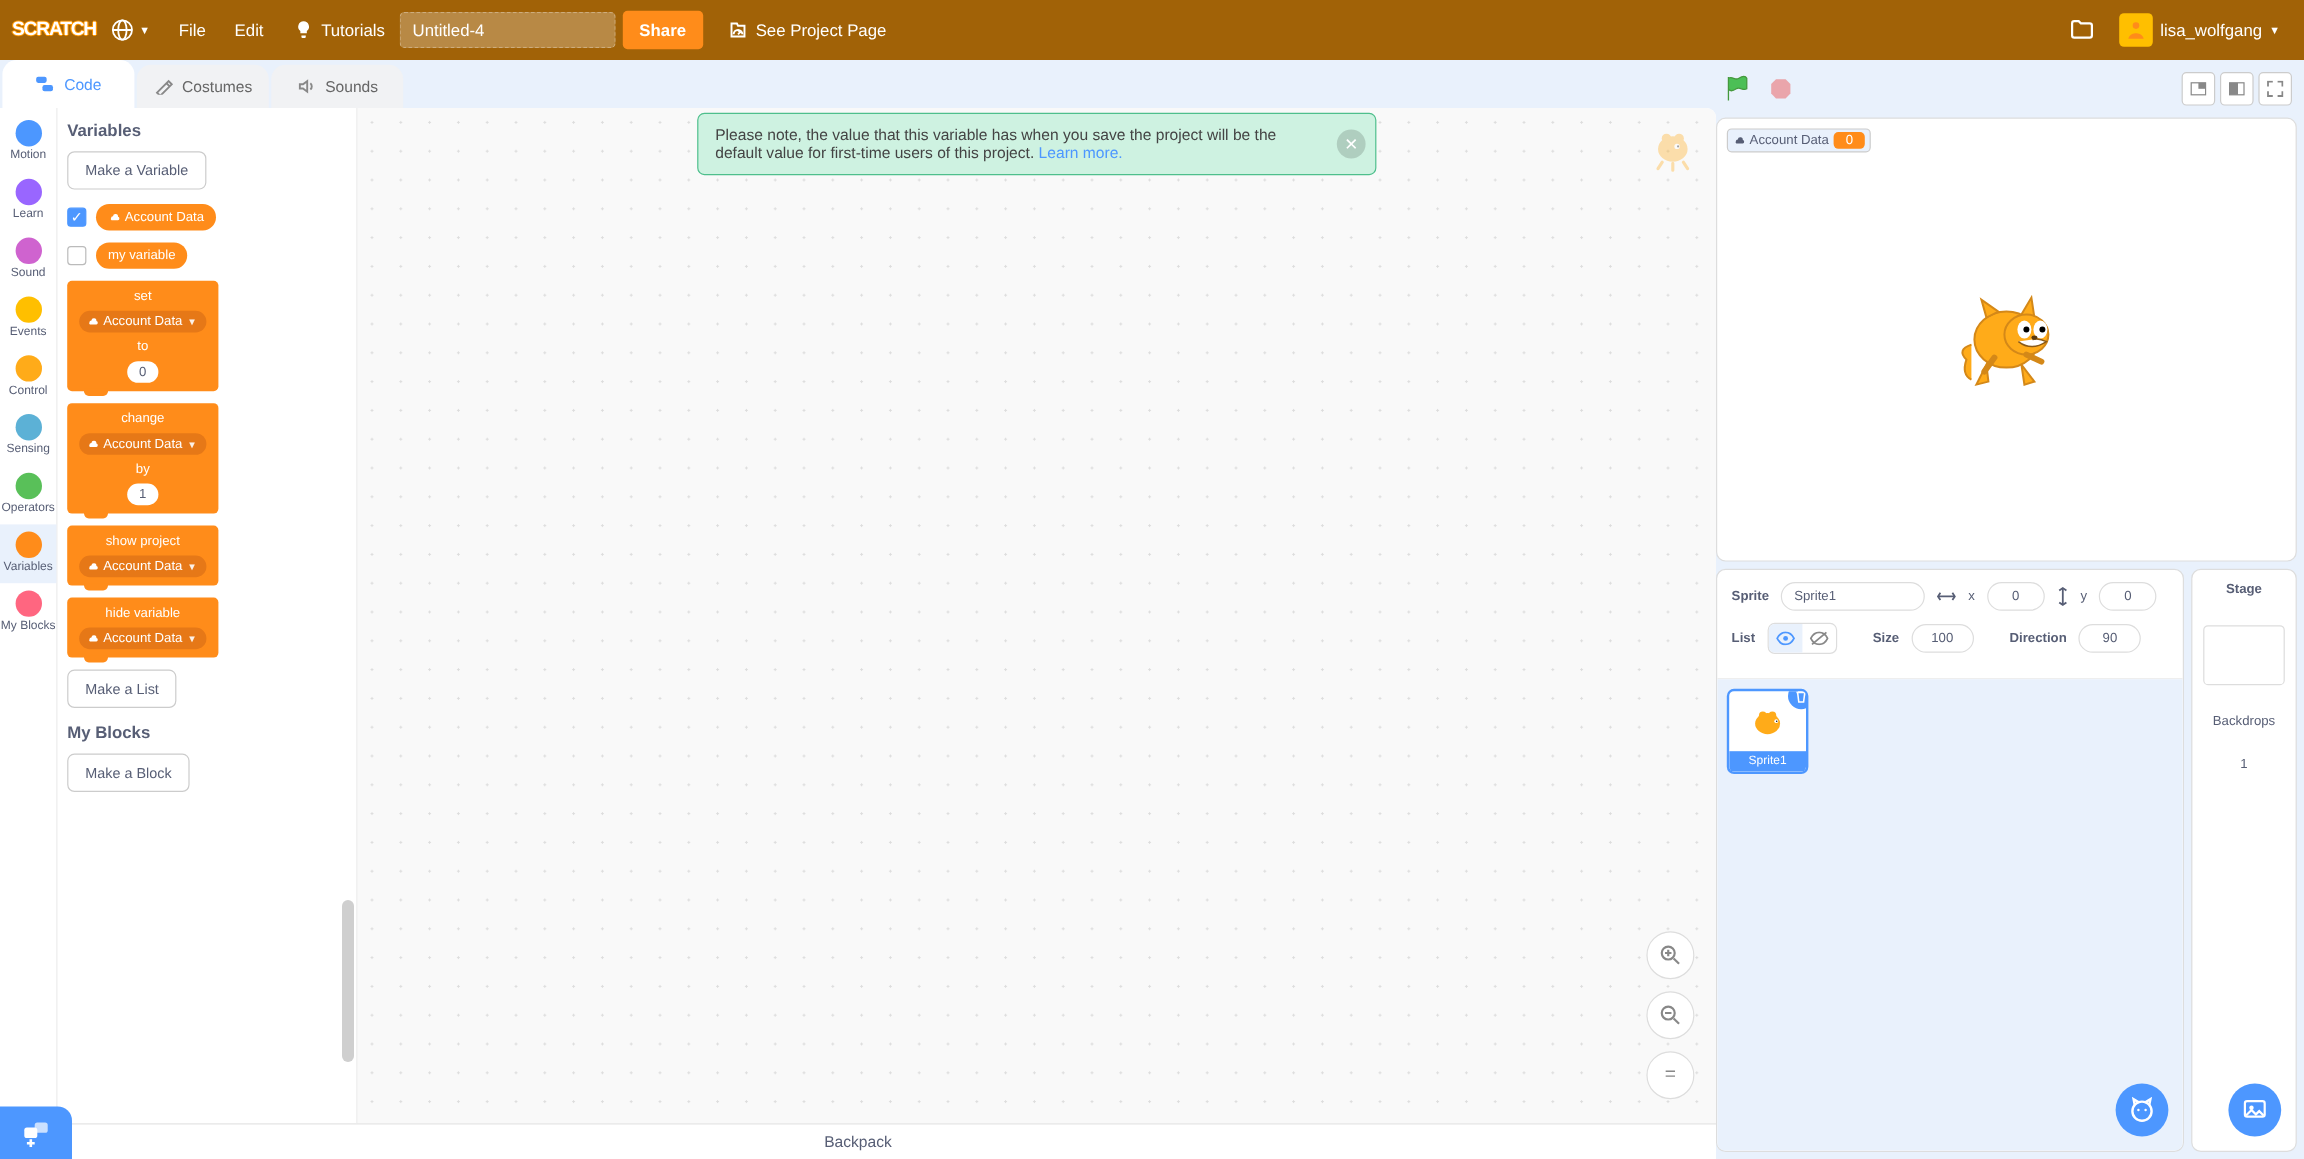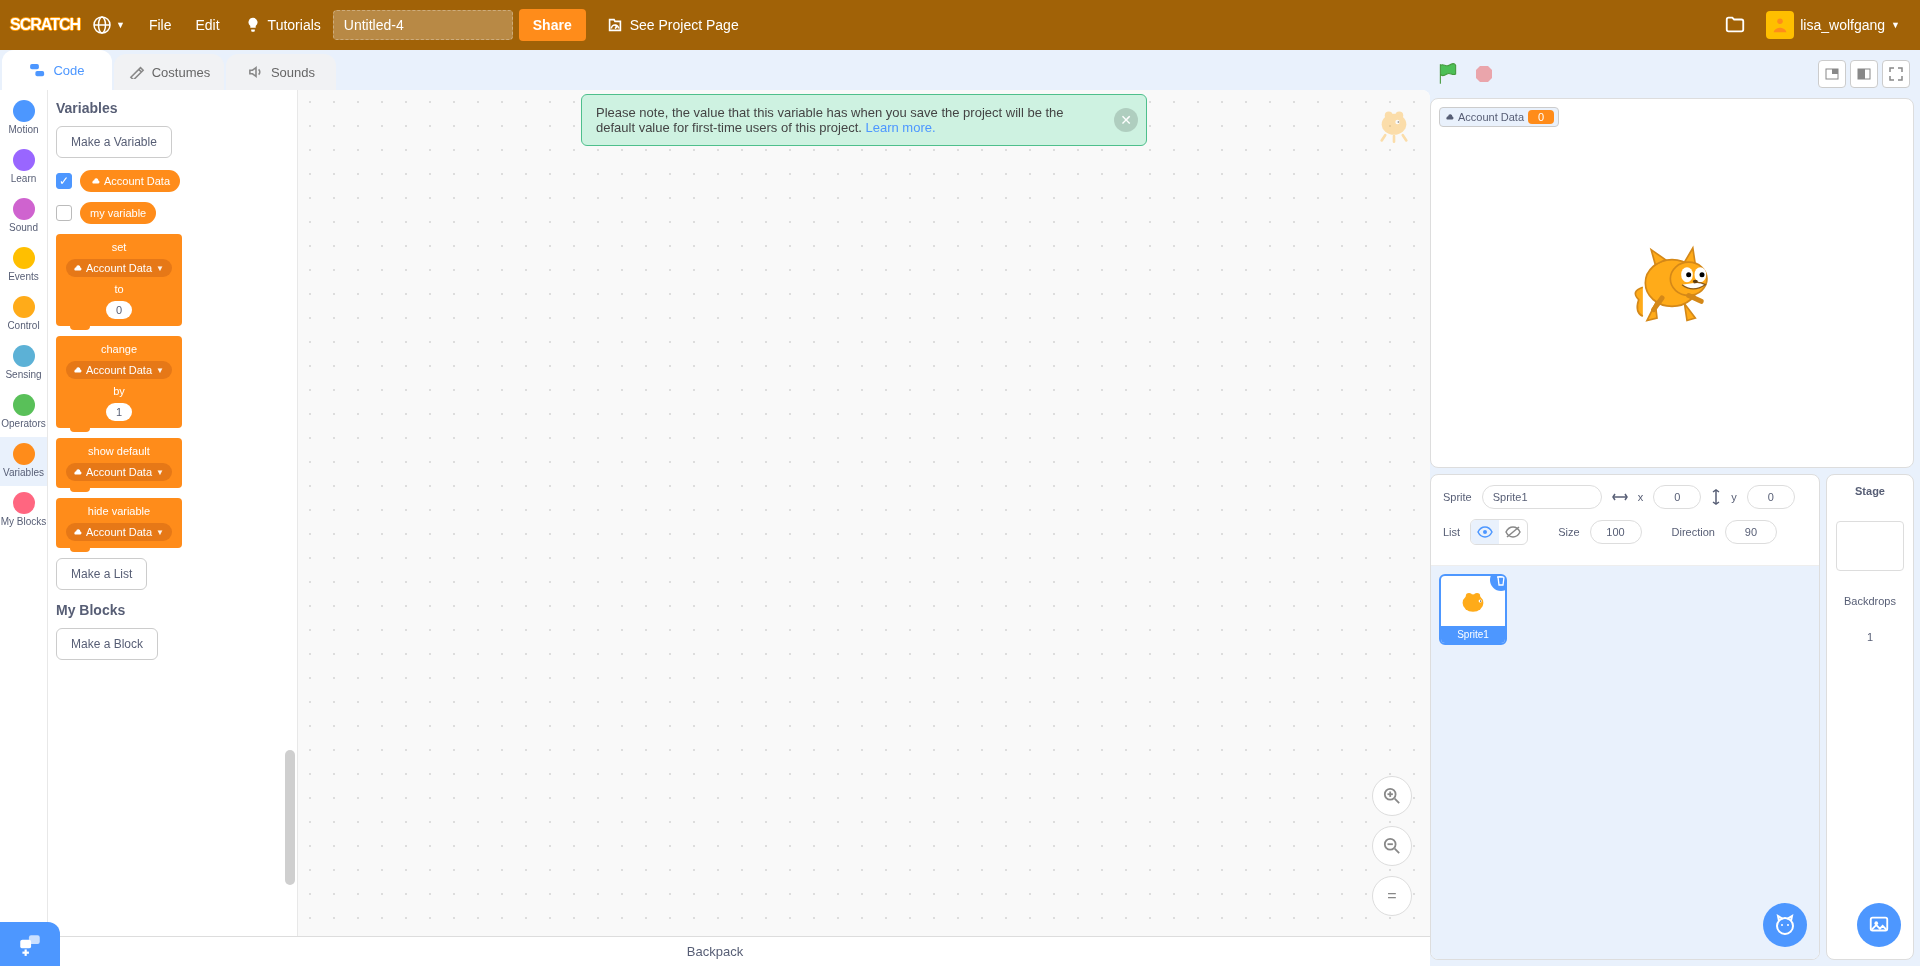--- a/index.html
+++ b/index.html
@@ -72,21 +72,21 @@
 .stage-wrap { background: white; border-radius: 8px; border: 1px solid #ddd; height: 370px; position: relative; overflow: hidden; }
 .stage-monitor { position: absolute; top: 8px; left: 8px; background: #e9f1fc; border: 1px solid #ccc; border-radius: 4px; padding: 2px 4px; font-size: 11px; display: flex; align-items: center; gap: 4px; color: #575e75; }
 .stage-monitor .val { background: #ff8c1a; color: white; border-radius: 4px; padding: 1px 10px; }
 .cat-sprite { position: absolute; left: 50%; top: 50%; transform: translate(-50%, -50%); width: 100px; height: 100px; }
 
 
 .target-row { display: flex; gap: 6px; flex: 1; }
 .sprite-panel { flex: 1; background: white; border-radius: 8px; border: 1px solid #ddd; display: flex; flex-direction: column; overflow: hidden; }
 .sprite-info { padding: 10px 12px; border-bottom: 1px solid #eee; font-size: 11px; color: #575e75; }
 .info-row { display: flex; align-items: center; gap: 10px; margin-bottom: 10px; }
-.info-lbl { font-weight: normal; }
+.info-lbl { font-weight: bold; }
 .info-inp { border: 1px solid #ddd; border-radius: 14px; padding: 5px 10px; font-size: 11px; text-align: center; outline: none; color: #575e75; }
 .show-toggle { display: flex; border: 1px solid #ddd; border-radius: 6px; overflow: hidden; }
 .show-toggle div { width: 28px; height: 24px; display: flex; align-items: center; justify-content: center; cursor: pointer; }
 .show-toggle .on { background: #e9f1fc; color: #4d97ff; }
 .sprite-list { flex: 1; background: #e9f1fc; padding: 8px; position: relative; }
 .sprite-tile { width: 68px; background: white; border: 2px solid #4d97ff; border-radius: 6px; overflow: hidden; position: relative; }
 .sprite-tile-img { height: 50px; display: flex; align-items: center; justify-content: center; }
 .sprite-tile-name { background: #4d97ff; color: white; font-size: 10px; text-align: center; padding: 3px 0; }
 .sprite-del { position: absolute; top: -7px; right: -7px; width: 22px; height: 22px; border-radius: 50%; background: #4d97ff; color: white; display: flex; align-items: center; justify-content: center; font-size: 12px; }
 .stage-sel { width: 88px; background: white; border-radius: 8px; border: 1px solid #ddd; display: flex; flex-direction: column; align-items: center; padding: 10px 6px; gap: 24px; font-size: 11px; color: #575e75; }
@@ -252,21 +252,21 @@
                 <path d="M3 7a2 2 0 012-2 2.5 2.5 0 015 .5A1.8 1.8 0 0110 9H3.5A1.5 1.5 0 013 7z" fill="white"></path>
               </svg>
             <span>Account Data</span>
               <span class="drop-arrow">▼</span>
           </div>
           <span>by</span>
           <div class="inp-pill">1</div>
         </div>
 
         <div class="cmd-block">
-          <span>show default</span>
+          <span>show project</span>
           <div class="drop">
             <svg class="lock" viewBox="0 0 12 12">
                 <path d="M3 7a2 2 0 012-2 2.5 2.5 0 015 .5A1.8 1.8 0 0110 9H3.5A1.5 1.5 0 013 7z" fill="white"></path>
               </svg>
             <span>Account Data</span>
               <span class="drop-arrow">▼</span>
           </div>
         </div>
 
         <div class="cmd-block">

